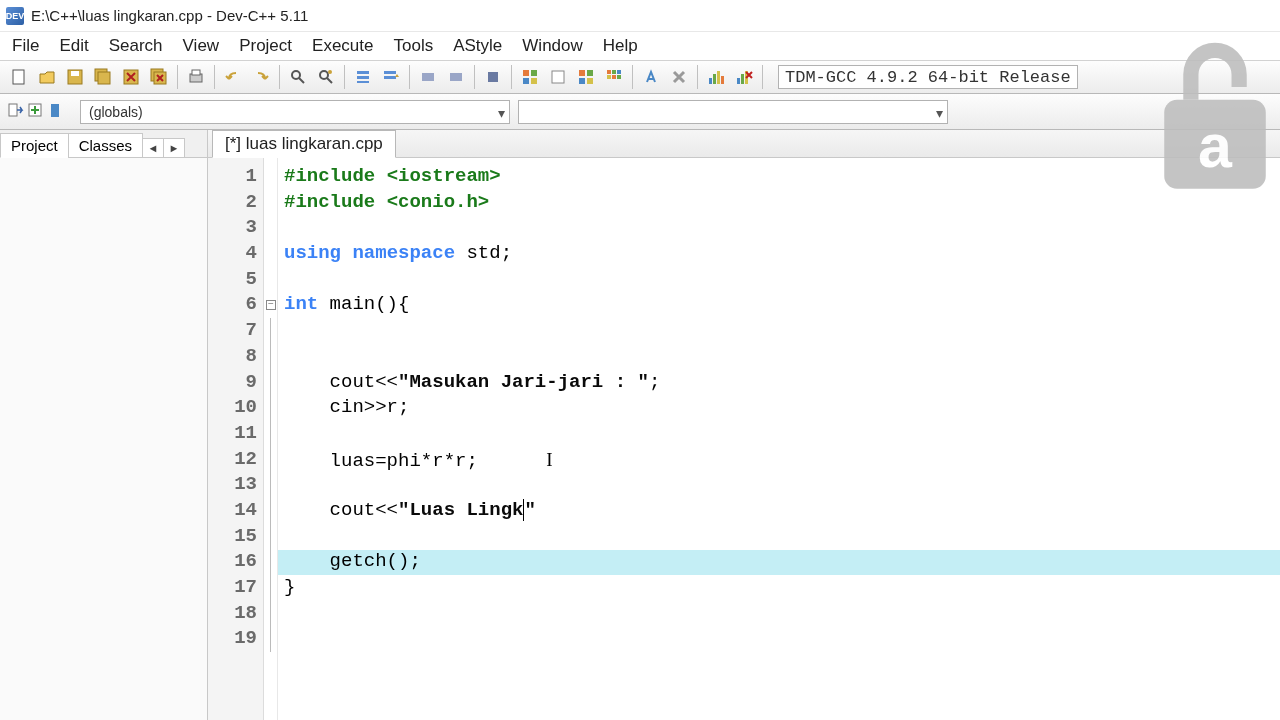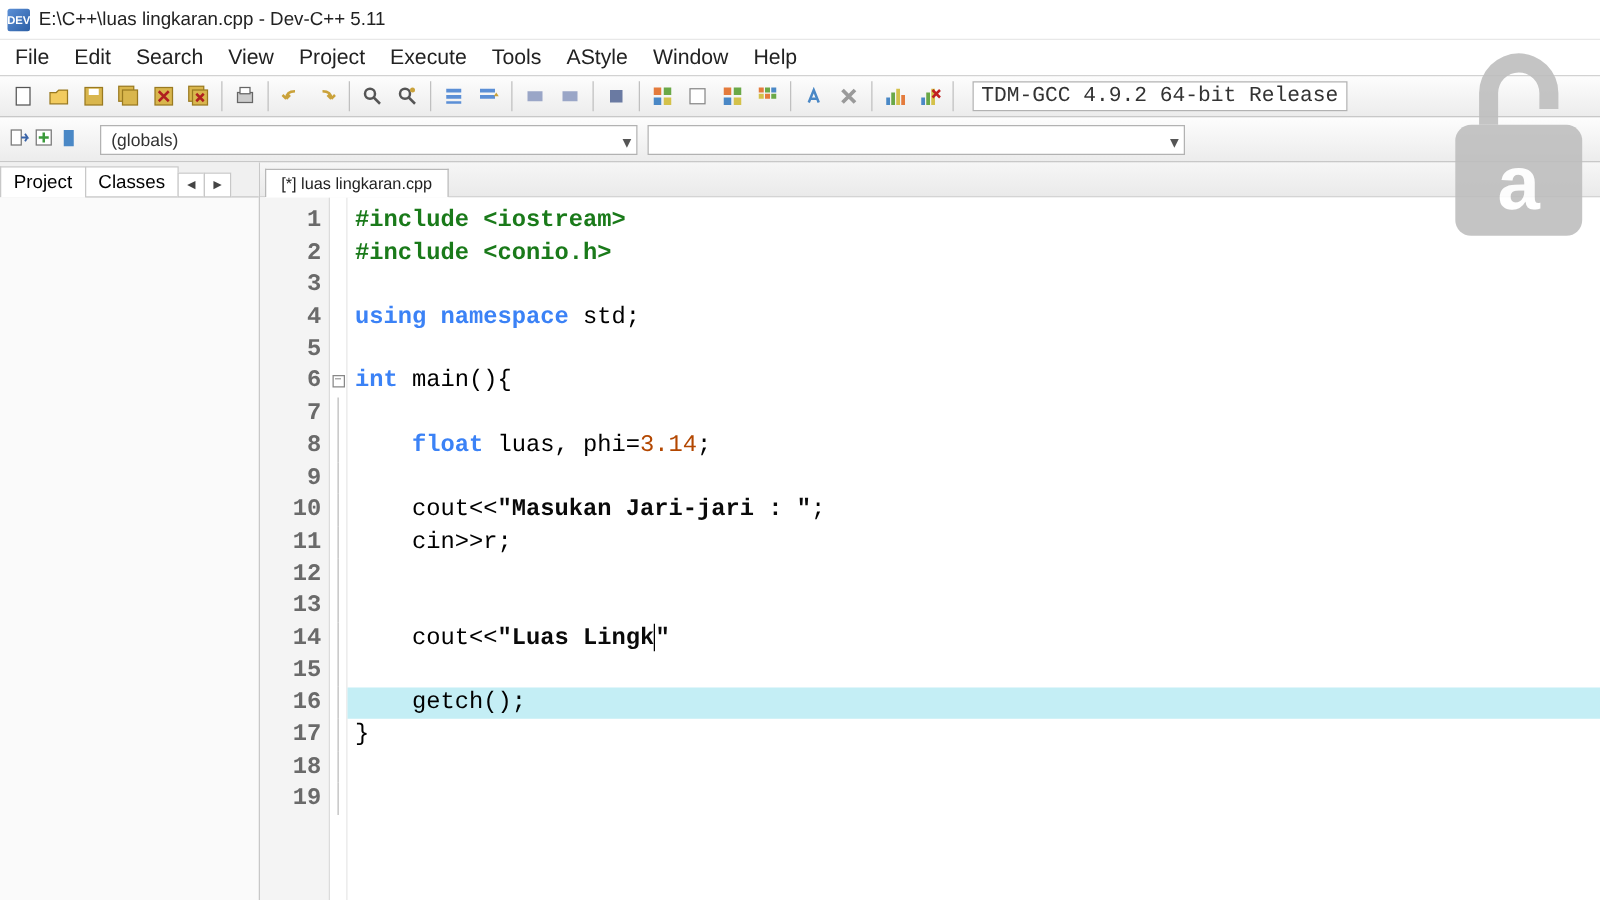--- a/index.html
+++ b/index.html
@@ -19,21 +19,21 @@
 .subbar .sel.globals { width:430px; margin-left:12px;}
 .subbar .sel.empty { width:430px; margin-left:6px;}
 .main { display:flex; height: calc(720px - 32px - 28px - 34px - 36px); }
 .sidebar { width: 208px; border-right: 1px solid #c8c8c8; display:flex; flex-direction:column; background:#fafafa;}
 .sidetabs { height: 28px; display:flex; align-items:flex-end; border-bottom:1px solid #c8c8c8; background:#f0f0f0; font-size:15px;}
 .sidetab { padding:3px 10px; border:1px solid #c8c8c8; background:#fff; margin-right:-1px; position:relative; top:1px;}
 .sidetab.active { background:#fff; border-bottom:1px solid #fff; }
 .sidetab.nav { width:22px; display:flex; align-items:center; justify-content:center; padding:3px 0; font-size:11px; color:#444;}
 .editor { flex:1; display:flex; flex-direction:column; }
 .tabs { height: 28px; background:linear-gradient(#f6f6f6,#eaeaea); border-bottom:1px solid #c8c8c8; display:flex; align-items:flex-end; padding-left:4px;}
-.filetab { border:1px solid #b8b8b8; background:#fff; padding:3px 12px; font-size:13px; color:#222; border-bottom:1px solid #fff; position:relative; top:1px;}
+.filetab { border:1px solid #b8b8b8; background:#fff; padding:3px 12px; font-size:17px; color:#222; border-bottom:1px solid #fff; position:relative; top:1px;}
 .code { flex:1; display:flex; font-family: Consolas, "Courier New", monospace; font-size: 19px; line-height: 25.7px; background:#fff; overflow:hidden; position:relative;}
 .gutter { width: 56px; background:#f4f4f4; border-right:1px solid #dcdcdc; text-align:right; padding: 6px 6px 0 0; color:#6a6a6a; font-weight:bold;}
 .gutter .ln { height:25.7px; }
 .foldcol { width:14px; background:#fff; border-right:1px solid #e8e8e8; padding-top:6px;}
 .foldcol .fold { height:25.7px; display:flex; align-items:center; justify-content:center; font-size:11px; color:#7a7a7a;}
 .foldbox { width:10px; height:10px; border:1px solid #888; background:#fff; display:flex; align-items:center; justify-content:center; font-size:10px; line-height:1;}
 .foldline { width:1px; background:#bbb; margin:0 auto; height:100%;}
 .src { flex:1; padding:6px 0 0 6px; position:relative;}
 .srcline { height:25.7px; white-space: pre; }
 .hl { background:#c4eef5; display:block; position:absolute; left:0; right:0; height:25.7px; z-index:0;}
@@ -343,25 +343,25 @@
       </div>
       <div class="src">
         <div class="hl" style="top:calc(6px + 25.7px*15);"></div>
         <div class="srcline"><span class="pp">#include </span><span class="pp">&lt;iostream&gt;</span></div>
         <div class="srcline"><span class="pp">#include </span><span class="pp">&lt;conio.h&gt;</span></div>
         <div class="srcline"></div>
         <div class="srcline"><span class="kw">using </span><span class="kw">namespace </span><span>std</span><span>;</span></div>
         <div class="srcline"></div>
         <div class="srcline"><span class="kw">int </span><span>main</span><span>(){</span></div>
         <div class="srcline"><span>    </span></div>
-        <div class="srcline"><span>    </span><span class="kw">float </span><span>luas, phi=</span><span class="num">3.14</span><span>;</span></div>
         <div class="srcline"></div>
         <div class="srcline"><span>    </span><span>cout&lt;&lt;</span><span class="str">"Masukan Jari-jari : "</span><span>;</span></div>
         <div class="srcline"><span>    </span><span>cin&gt;&gt;r;</span></div>
         <div class="srcline"></div>
+        <div class="srcline"><span>    </span><span>luas=phi*r*r;</span><span>      </span><span class="ibeam">I</span></div>
         <div class="srcline"></div>
         <div class="srcline"><span>    </span><span>cout&lt;&lt;</span><span class="str">"Luas Lingk</span><span class="textcaret"></span><span class="str">"</span></div>
         <div class="srcline"></div>
         <div class="srcline"><span>    </span><span>getch();</span></div>
         <div class="srcline"><span>}</span></div>
       </div>
     </div>
   </div>
 </div>
 

